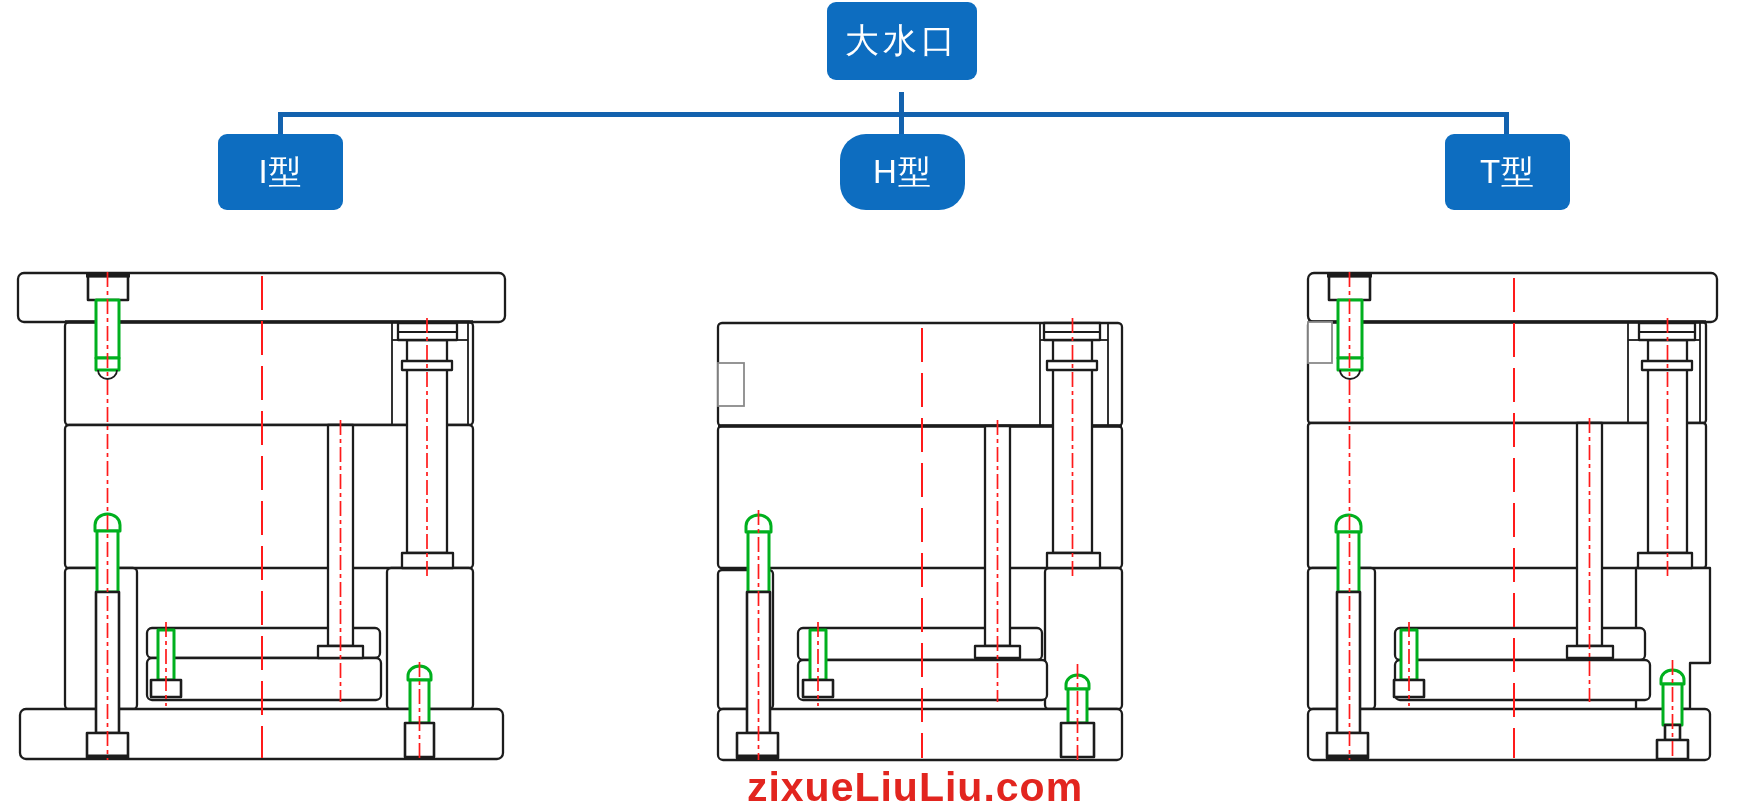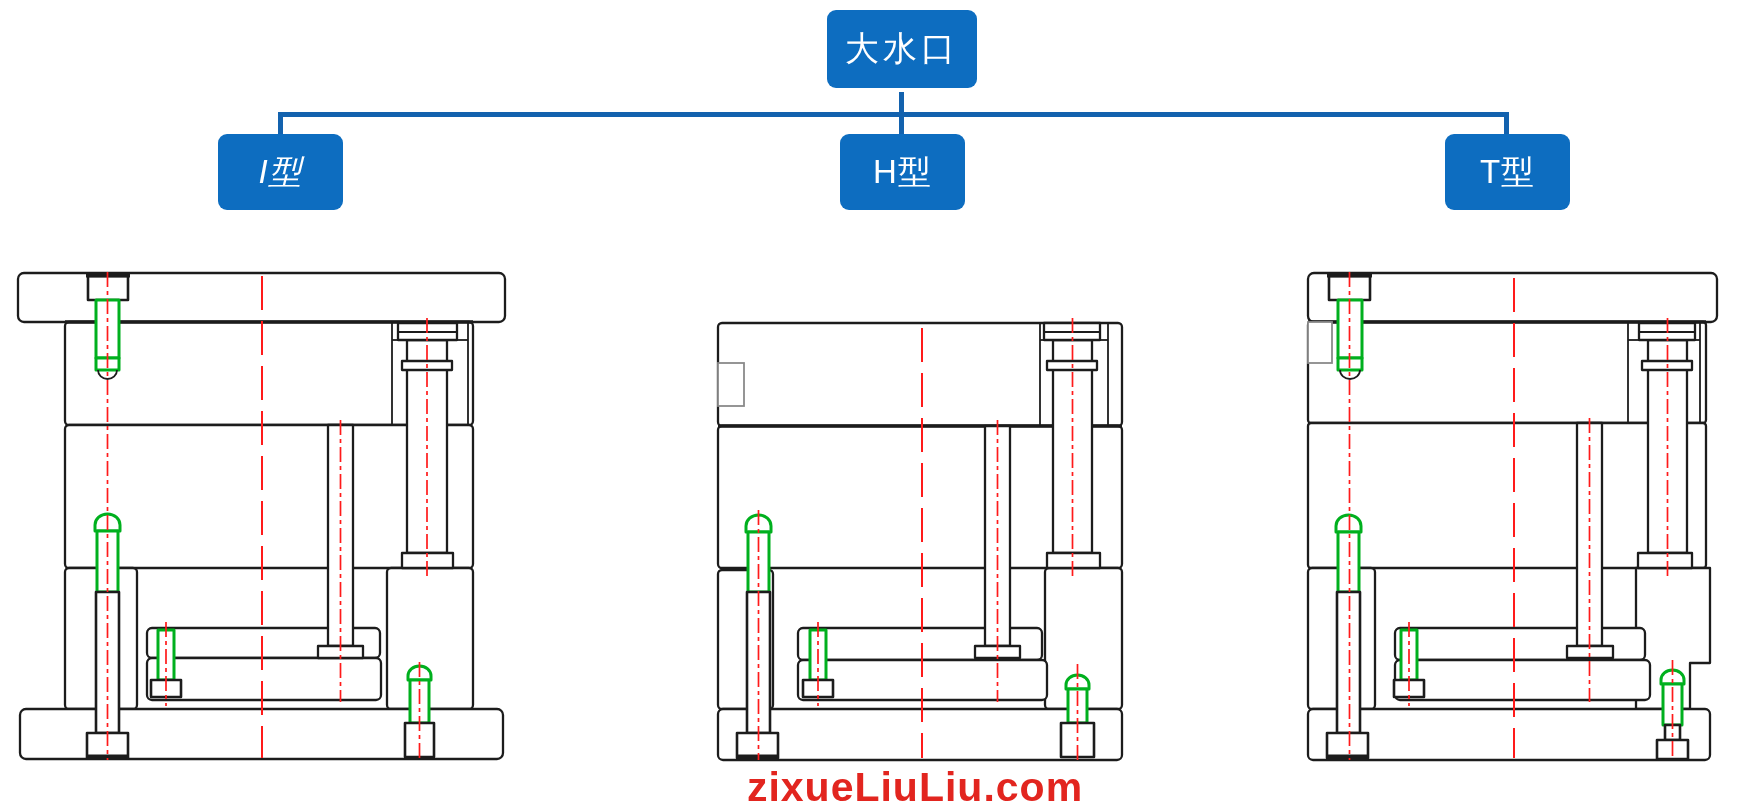--- a/index.html
+++ b/index.html
@@ -18,24 +18,24 @@
     position:relative;width:1751px;height:806px;overflow:hidden;
     background:var(--background);
     font-family:"Liberation Sans", sans-serif;
   }
   
   .node{
     position:absolute;display:flex;align-items:center;justify-content:center;
     background:var(--node-fill);color:var(--node-text);
     border-radius:9px;box-sizing:border-box;
   }
-  .node.root{left:827px;top:10px;width:150px;height:78px;font-size:34px;letter-spacing:4px;}
+  .node.root{left:827px;top:2px;width:150px;height:78px;font-size:34px;letter-spacing:4px;}
   .node.child{width:125px;height:76px;font-size:33px;letter-spacing:1px;}
-  .node.child.i{left:218px;top:134px;font-style:italic;}
-  .node.child.h{left:840px;top:134px;}
+  .node.child.i{left:218px;top:134px;}
+  .node.child.h{left:840px;top:134px;border-radius:26px;}
   .node.child.t{left:1445px;top:134px;text-align:right;}
   .conn{position:absolute;background:var(--connector);}
   .conn.h{left:278px;top:112px;width:1231px;height:5px;border-radius:3px;}
   .conn.stub-left{left:278px;top:112px;width:5px;height:24px;}
   .conn.stub-mid{left:899px;top:92px;width:5px;height:44px;}
   .conn.stub-right{left:1504px;top:112px;width:5px;height:24px;}
   
   svg.cad{position:absolute;left:0;top:0;}
   .p  {fill:#ffffff;stroke:var(--drawing-outline);stroke-width:2.3;stroke-linejoin:round;}
   .bk {fill:#ffffff;stroke:var(--drawing-outline);stroke-width:2.6;stroke-linejoin:round;}

